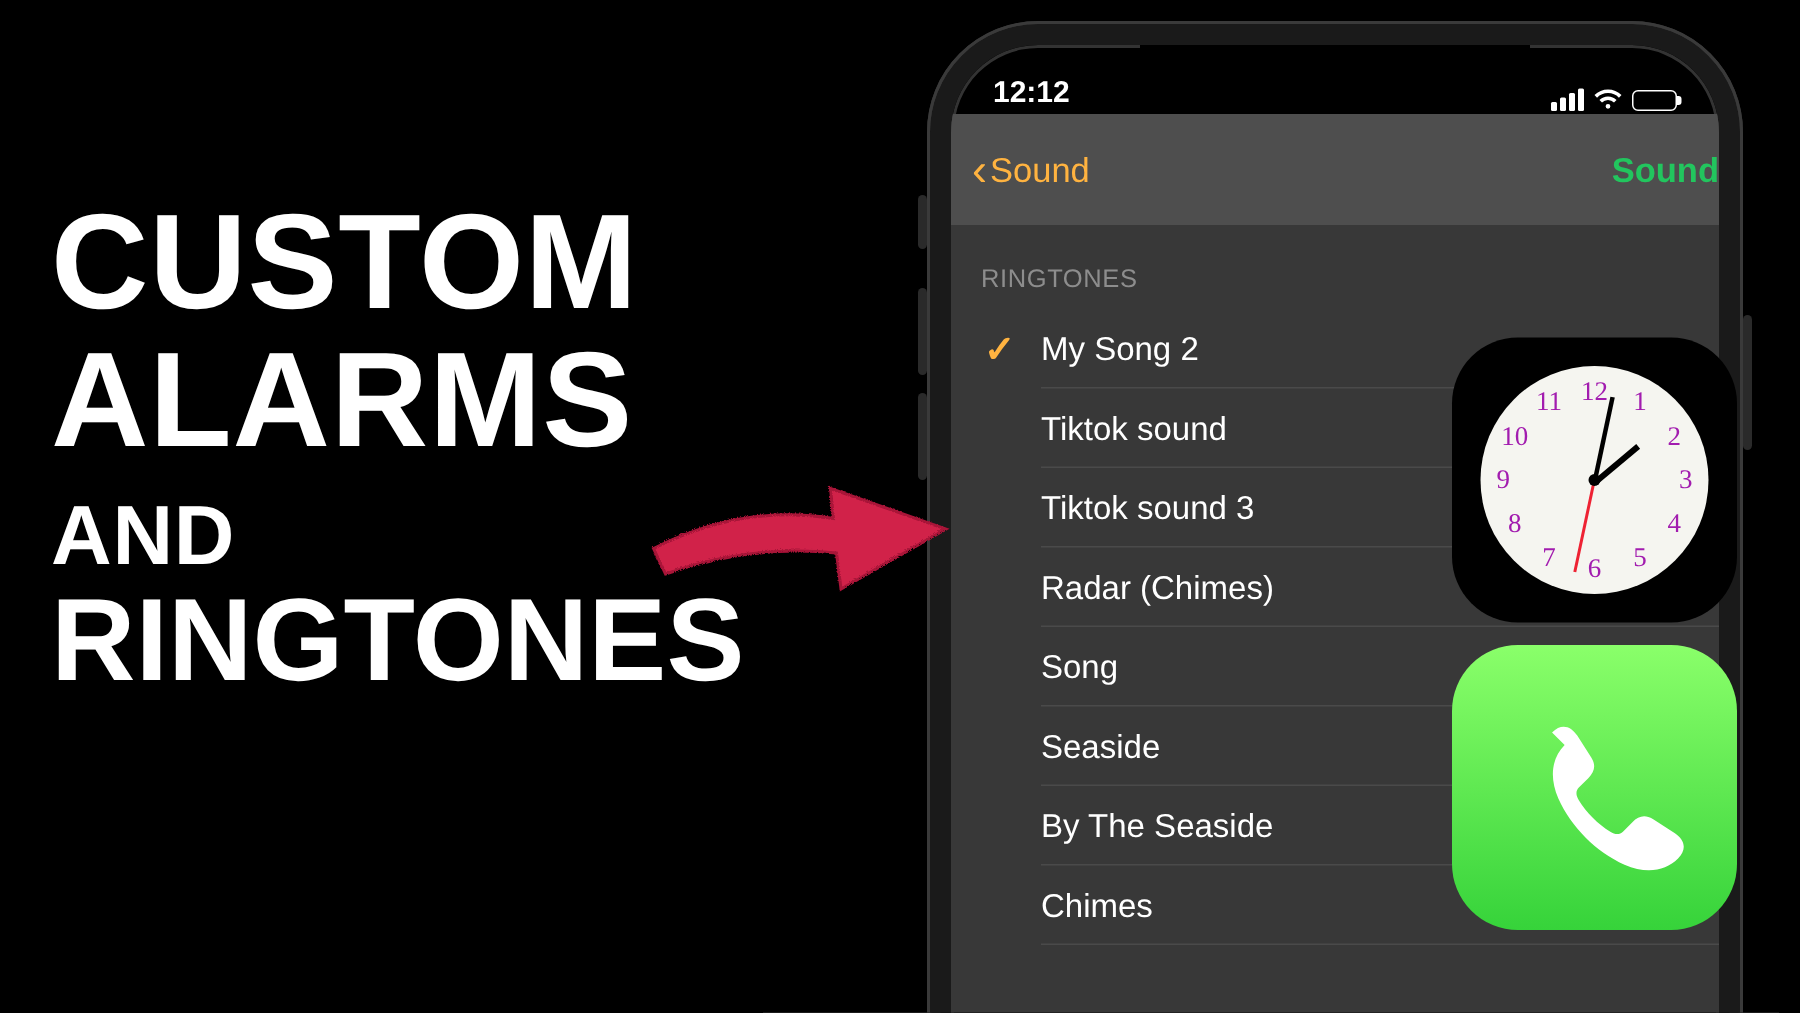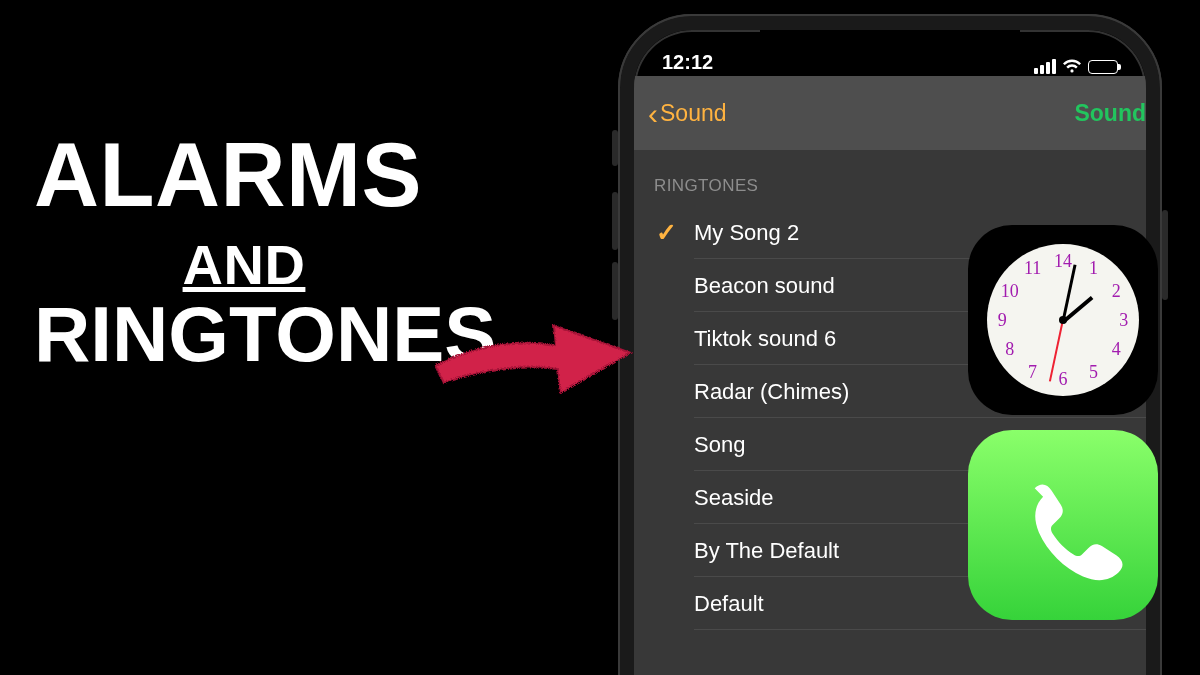--- a/index.html
+++ b/index.html
@@ -15,21 +15,21 @@
       position: absolute;
       left: 34px;
       top: 130px;
       color: #fff;
       font-weight: 800;
       line-height: 1.02;
       letter-spacing: 0.5px;
     }
     .promo-text .line1 { font-size: 90px; }
     .promo-text .line2 { font-size: 90px; }
-    .promo-text .line-and { font-size: 56px; margin-top:14px; margin-bottom:2px; text-align:center; width:420px;text-decoration:underline;}
+    .promo-text .line-and { font-size: 56px; margin-top:14px; margin-bottom:2px; text-align:left; width:420px;}
     .promo-text .line3 { font-size: 78px; letter-spacing:0px;}
     .phone-wrap {
       position: absolute;
       right: 30px;
       top: 10px;
       width: 560px;
       height: 660px;
     }
     .phone-frame {
       position: absolute;
@@ -178,20 +178,21 @@
       border-radius:44px;
       background:linear-gradient(180deg,#8aff6a 0%,#36d33a 100%);
       display:flex; align-items:center; justify-content:center;
       z-index:25;
     }
   </style>
 </head>
 <body>
 
 <div class="promo-text">
+  <div class="line1">CUSTOM</div>
   <div class="line2">ALARMS</div>
   <div class="line-and">AND</div>
   <div class="line3">RINGTONES</div>
 </div>
 
 <div class="arrow">
   <svg viewBox="0 0 220 120" width="220" height="120">
     <defs>
       <filter id="rough">
           <feTurbulence baseFrequency="0.9" numOctaves="2" result="t"></feTurbulence>
@@ -234,48 +235,48 @@
         </div>
         <div class="nav-title">Sound</div>
       </div>
       <div class="section-head">RINGTONES</div>
       <div>
         <div class="ringtone-row">
           <span class="check">✓</span>
           <span>My Song 2</span>
         </div>
         <div class="ringtone-row">
-          <span>Beacon sound</span>
-        </div>
-        <div class="ringtone-row">
-          <span>Tiktok sound 6</span>
+          <span>Tiktok sound</span>
+        </div>
+        <div class="ringtone-row">
+          <span>Tiktok sound 3</span>
         </div>
         <div class="ringtone-row">
           <span>Radar (Chimes)</span>
         </div>
         <div class="ringtone-row">
           <span>Song</span>
         </div>
         <div class="ringtone-row">
           <span>Seaside</span>
         </div>
         <div class="ringtone-row">
-          <span>By The Default</span>
-        </div>
-        <div class="ringtone-row">
-          <span>Default</span>
+          <span>By The Seaside</span>
+        </div>
+        <div class="ringtone-row">
+          <span>Chimes</span>
         </div>
       </div>
     </div>
   </div>
 </div>
 
 <div class="clock-icon">
   <div class="clock-face">
-    <span class="num" style="left:50%;top:11%">14</span>
+    <span class="num" style="left:50%;top:11%">12</span>
     <span class="num" style="left:70%;top:16%">1</span>
     <span class="num" style="left:85%;top:31%">2</span>
     <span class="num" style="left:90%;top:50%">3</span>
     <span class="num" style="left:85%;top:69%">4</span>
     <span class="num" style="left:70%;top:84%">5</span>
     <span class="num" style="left:50%;top:89%">6</span>
     <span class="num" style="left:30%;top:84%">7</span>
     <span class="num" style="left:15%;top:69%">8</span>
     <span class="num" style="left:10%;top:50%">9</span>
     <span class="num" style="left:15%;top:31%">10</span>

